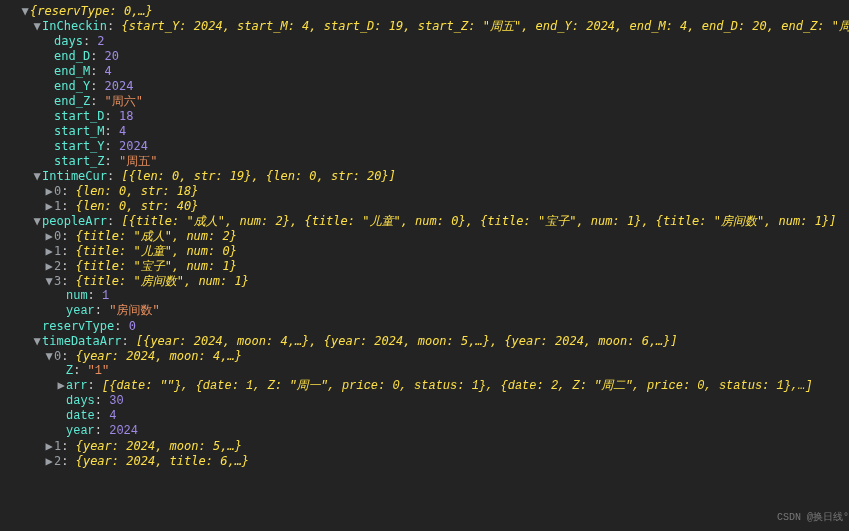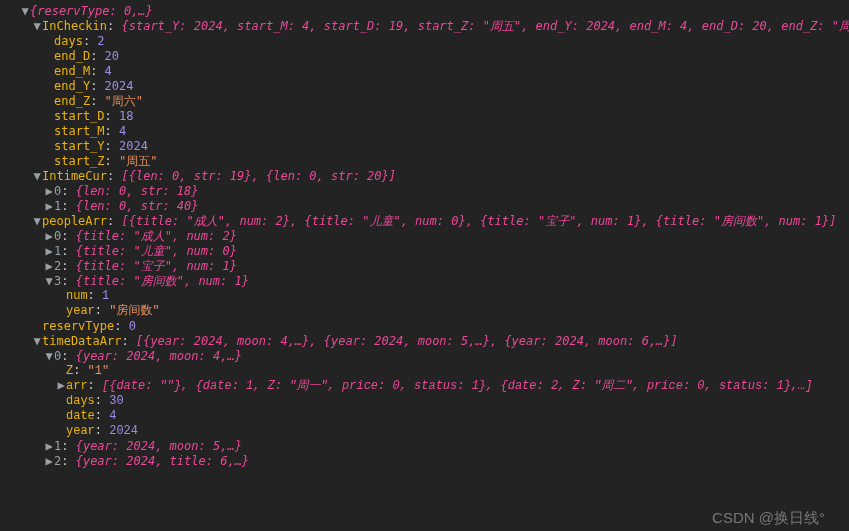--- a/index.html
+++ b/index.html
@@ -24,33 +24,33 @@
     display:inline-block;
     width:10px;
     text-align:center;
     color:#9aa0a6;
     user-select:none;
   }
   .noarrow {
     display:inline-block;
     width:10px;
   }
-  .key  { color:#eab308; }
+  .key  { color:#5eead4; }
   .idx  { color:#9aa0a6; }
   .num  { color:#a18ae6; }
   .str  { color:#e78f5e; }
   .punc { color:#d0d0d0; }
-  .gray { color:#ec4899; font-style:italic;margin-top:16px; }
+  .gray { color:#fde047; font-style:italic;margin-top:16px; }
   .watermark {
     position:absolute;
-    right:24px;
+    right:0;
     bottom:6px;
     color:rgba(220,220,220,0.45);
-    font-family:Liberation Sans, sans-serif;
-    font-size:15px;
+    font-family:Liberation Mono, monospace;
+    font-size:10px;
   }
 </style>
 </head>
 <body>
 
 <div class="row ind-1">
   <span class="arrow">▼</span><span class="gray">{reservType: 0,…}</span>
 </div>
 
 <div class="row ind-2">

